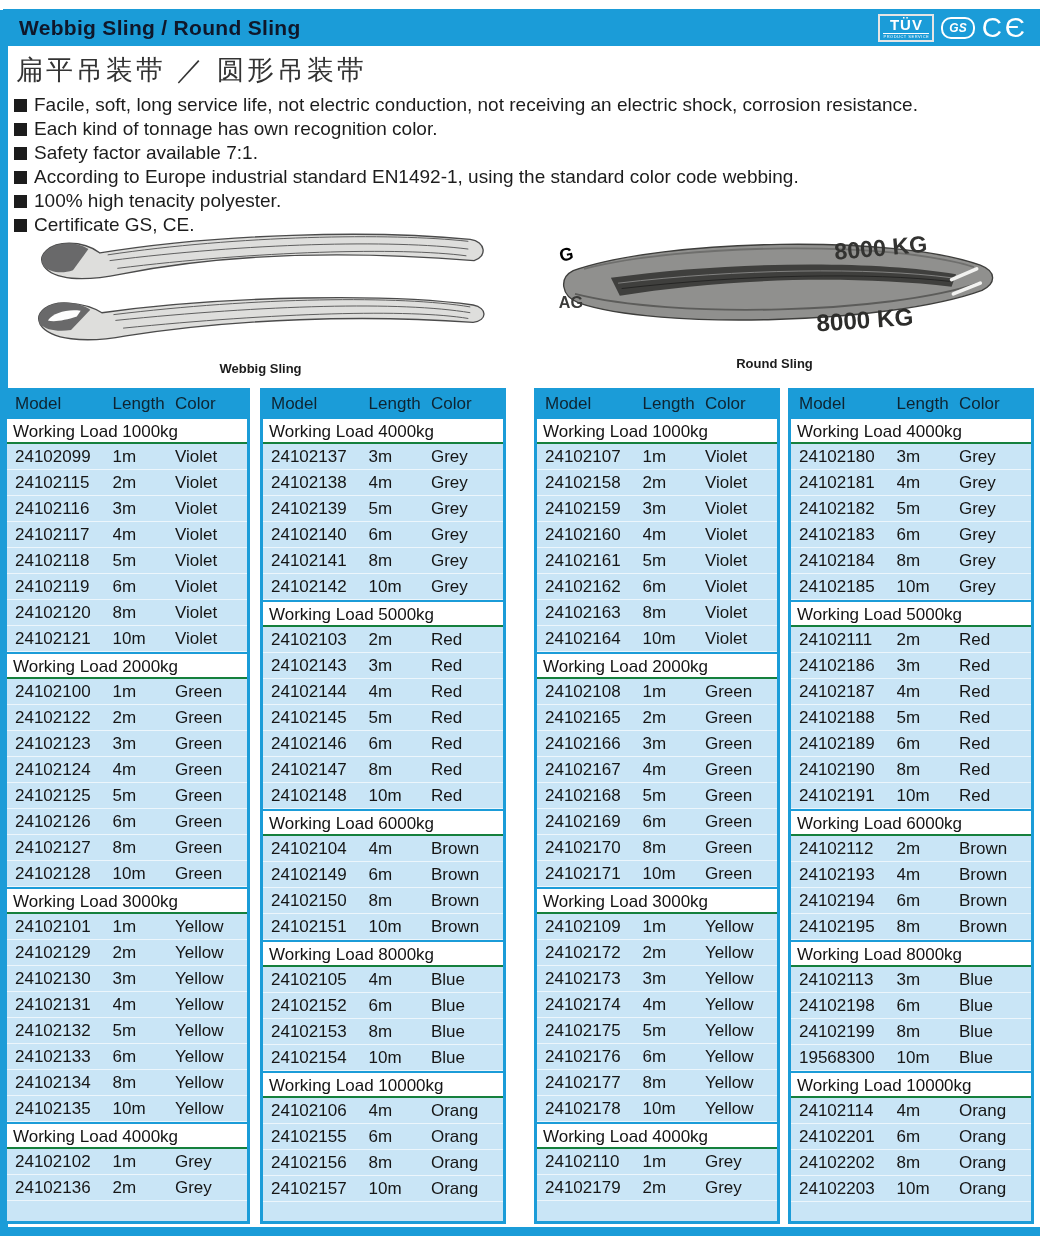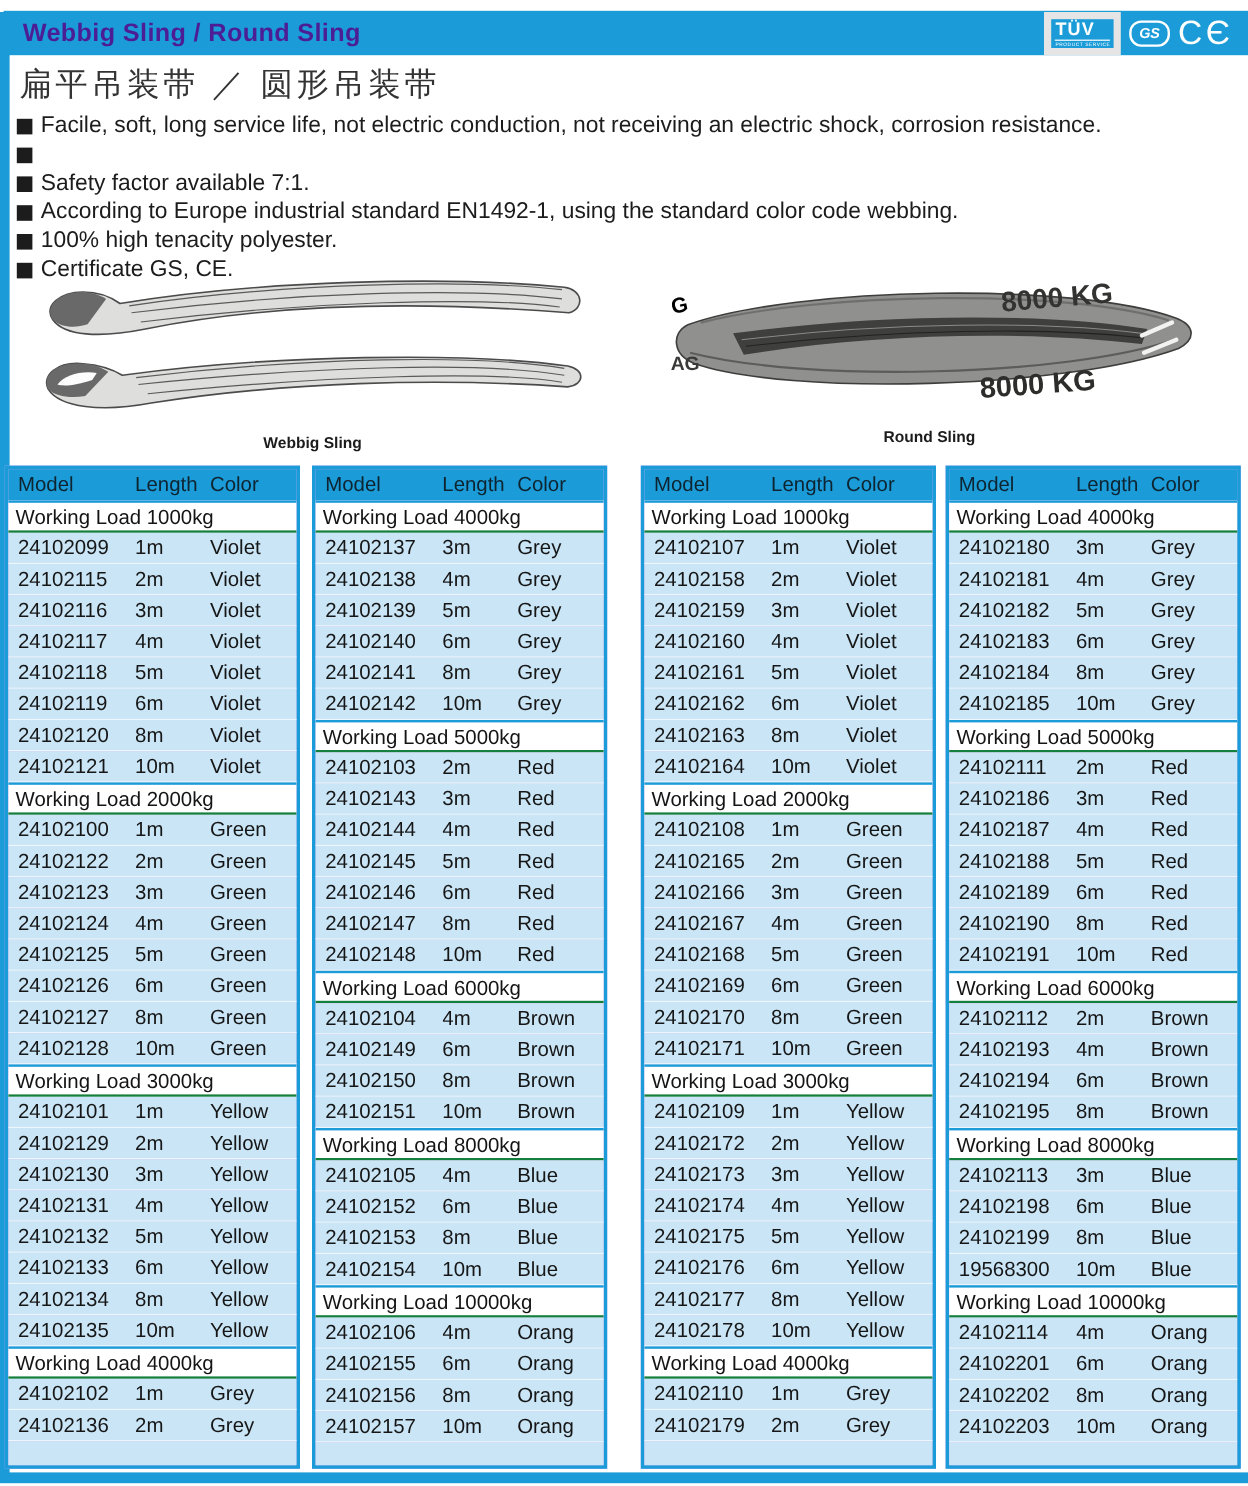--- a/index.html
+++ b/index.html
@@ -5,43 +5,43 @@
   * { margin:0; padding:0; box-sizing:border-box; }
   html,body { width:1040px; }
   body { height:1238px; font-family:"Liberation Sans", sans-serif; background:#ffffff; }
   .page { position:relative; width:1040px; height:1238px; background:#fff; overflow:hidden; }
 
   .left-stripe { position:absolute; left:0; top:10px; width:8px; height:1221px; background:#1b9cd8; }
   .bottom-bar  { position:absolute; left:0; bottom:2px; width:1040px; height:9px; background:#1b9cd8; }
 
   .top-bar { position:absolute; left:3px; top:9px; width:1037px; height:37px; background:#1b9cd8;
              display:flex; align-items:center; justify-content:space-between; padding:0 12px 0 16px; }
-  .title { color:#4c1d95; font-size:21px; font-weight:bold; letter-spacing:.3px; }
+  .title { color:#0f172a; font-size:21px; font-weight:bold; letter-spacing:.3px; }
   .logos { display:flex; align-items:center; gap:7px; }
-  .tuv { border:6px solid #e5e5e5; color:#fff; line-height:1; padding:1px 3px; }
+  .tuv { border:2px solid #e5e5e5; color:#fff; text-align:center; line-height:1; padding:1px 3px; }
   .tuv .t1 { font-size:15px; font-weight:bold; letter-spacing:1px; }
   .tuv .t2 { font-size:4px; border-top:1px solid #fff; margin-top:1px; padding-top:1px; letter-spacing:.5px; }
   .gs  { border:2px solid #fff; border-radius:10px; color:#fff; font-weight:bold; font-style:italic;
          font-size:12px; padding:3px 6px; line-height:1; }
   .ce  { color:#fff; font-size:28px; font-weight:500; letter-spacing:3px; line-height:1; }
 
   .subtitle { position:absolute; left:16px; top:52px; font-size:27px; color:#333; letter-spacing:3px; }
 
   .features { position:absolute; left:14px; top:93px; }
   .feature { display:flex; align-items:center; height:24px; font-size:19px; color:#1c1c1c; white-space:nowrap; }
   .feature .sq { width:13px; height:13px; background:#1c1c1c; margin-right:7px; flex:0 0 13px; }
 
   .images-row { position:absolute; left:8px; top:224px; width:1028px; display:flex; }
   .img-col { display:flex; flex-direction:column; align-items:center; }
   .img-col.left  { width:505px; }
   .img-col.right { width:523px; }
   .caption { font-size:13px; font-weight:bold; color:#1c1c1c; margin-top:2px; }
 
   .tables-row { position:absolute; left:4px; top:388px; display:flex; }
-  .ptable { width:246px; height:836px; border:3px solid #1b9cd8; display:flex; flex-direction:column; background:#f0abfc; }
+  .ptable { width:246px; height:836px; border:3px solid #1b9cd8; display:flex; flex-direction:column; background:#14532d; }
   .ptable:nth-child(1) { margin-right:10px; }
   .ptable:nth-child(2) { margin-right:28px; }
   .ptable:nth-child(3) { margin-right:8px; }
   .trow { display:flex; align-items:center; flex:0 0 26px; min-height:0; }
   .thead { background:#1b9cd8; }
   .thead .tcell { color:#0e2431; }
   .tsection { background:#fff; flex-basis:27px; border-top:2px solid #1b9cd8; border-bottom:2px solid #15803d;align-items:flex-end; }
   .tsection-label { font-size:17px; color:#141414; padding-left:6px; white-space:nowrap; }
   .tdata { background:#c9e5f6; border-bottom:1px solid #ecf6fc; }
   .tcell { font-size:17px; color:#161616; white-space:nowrap; overflow:hidden; }
@@ -71,20 +71,21 @@
 
   <div class="subtitle">扁平吊装带 ／ 圆形吊装带</div>
 
   <div class="features">
     <div class="feature">
         <span class="sq"></span>
         <span>Facile, soft, long service life, not electric conduction, not receiving an electric shock, corrosion resistance.</span>
       </div>
     <div class="feature">
         <span class="sq"></span>
+        <span>Each kind of tonnage has own recognition color.</span>
       </div>
     <div class="feature">
         <span class="sq"></span>
         <span>Safety factor available 7:1.</span>
       </div>
     <div class="feature">
         <span class="sq"></span>
         <span>According to Europe industrial standard EN1492-1, using the standard color code webbing.</span>
       </div>
     <div class="feature">

